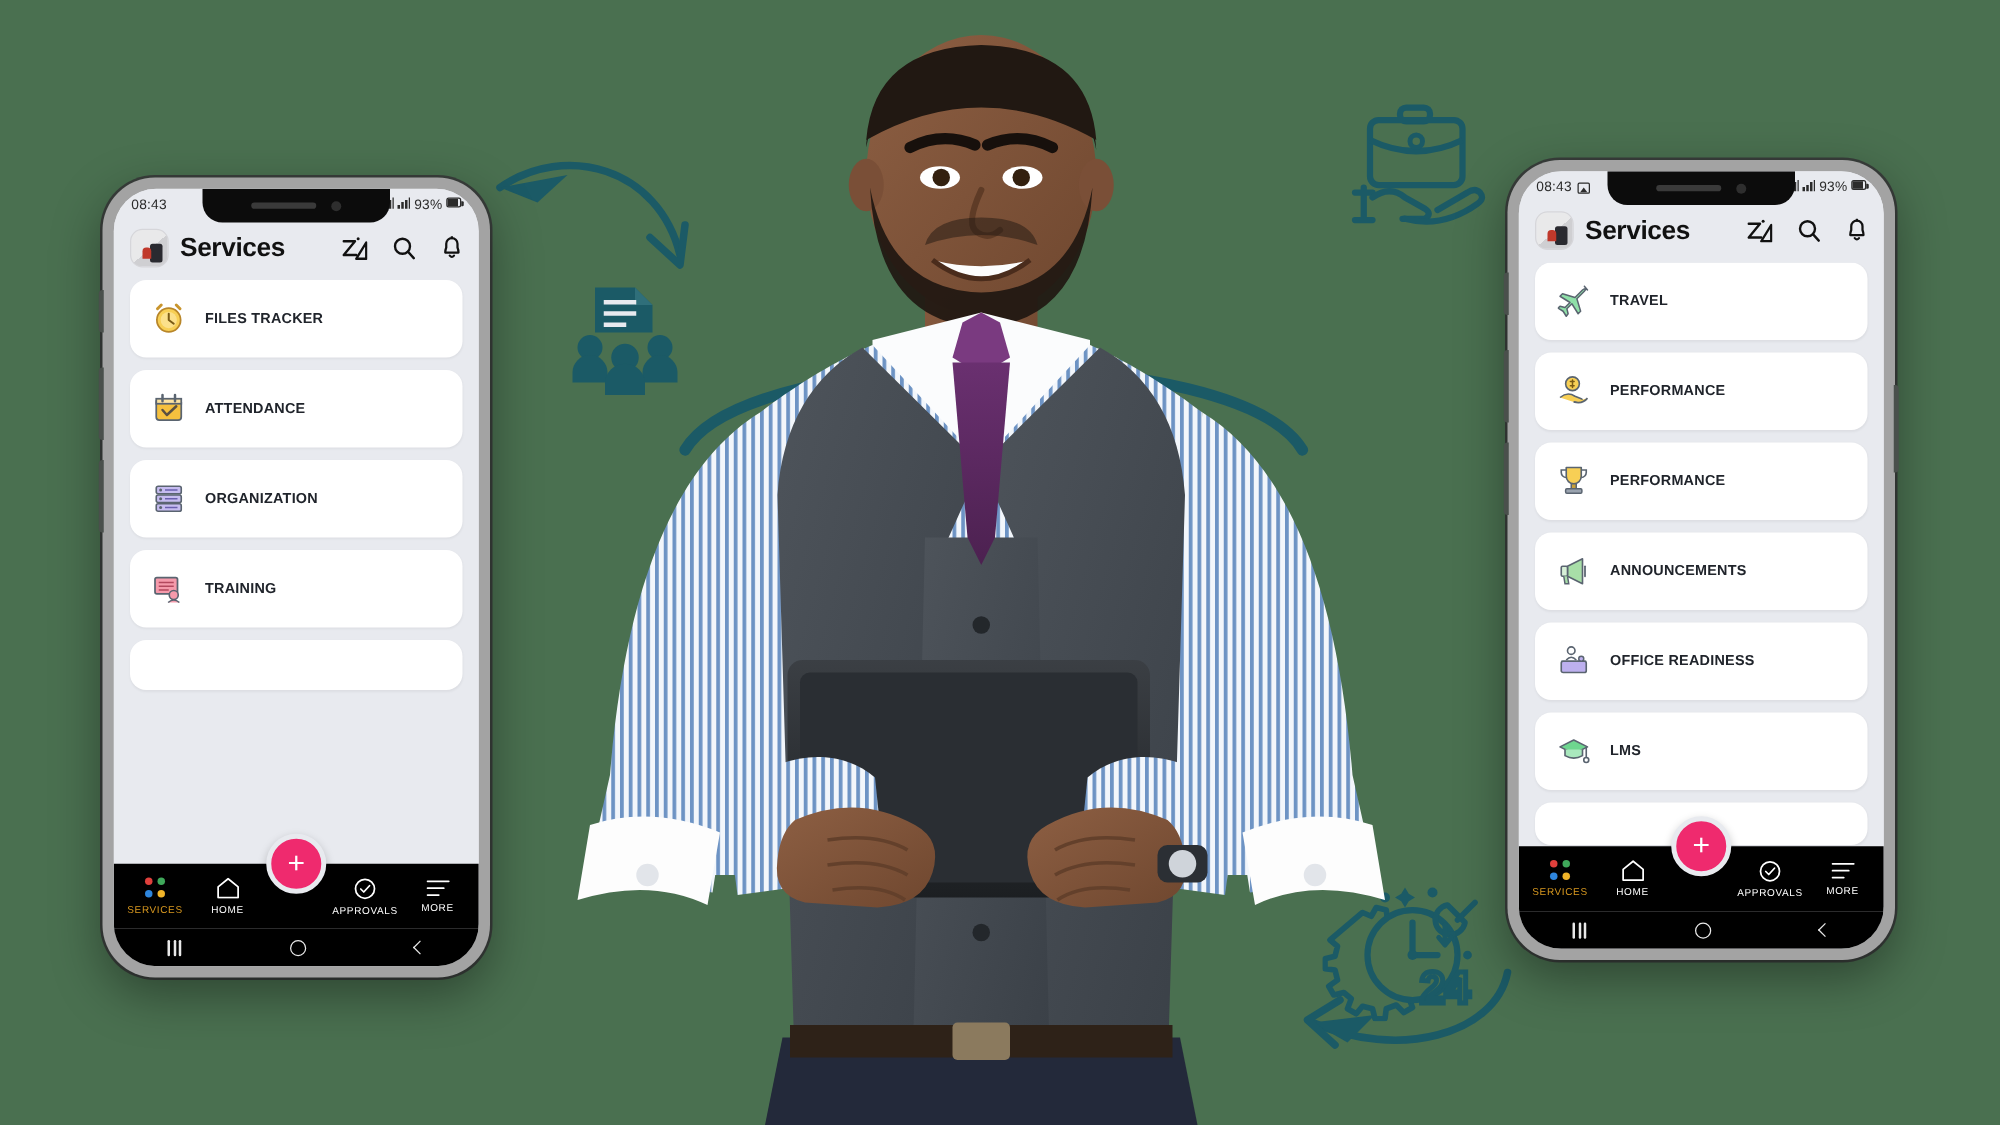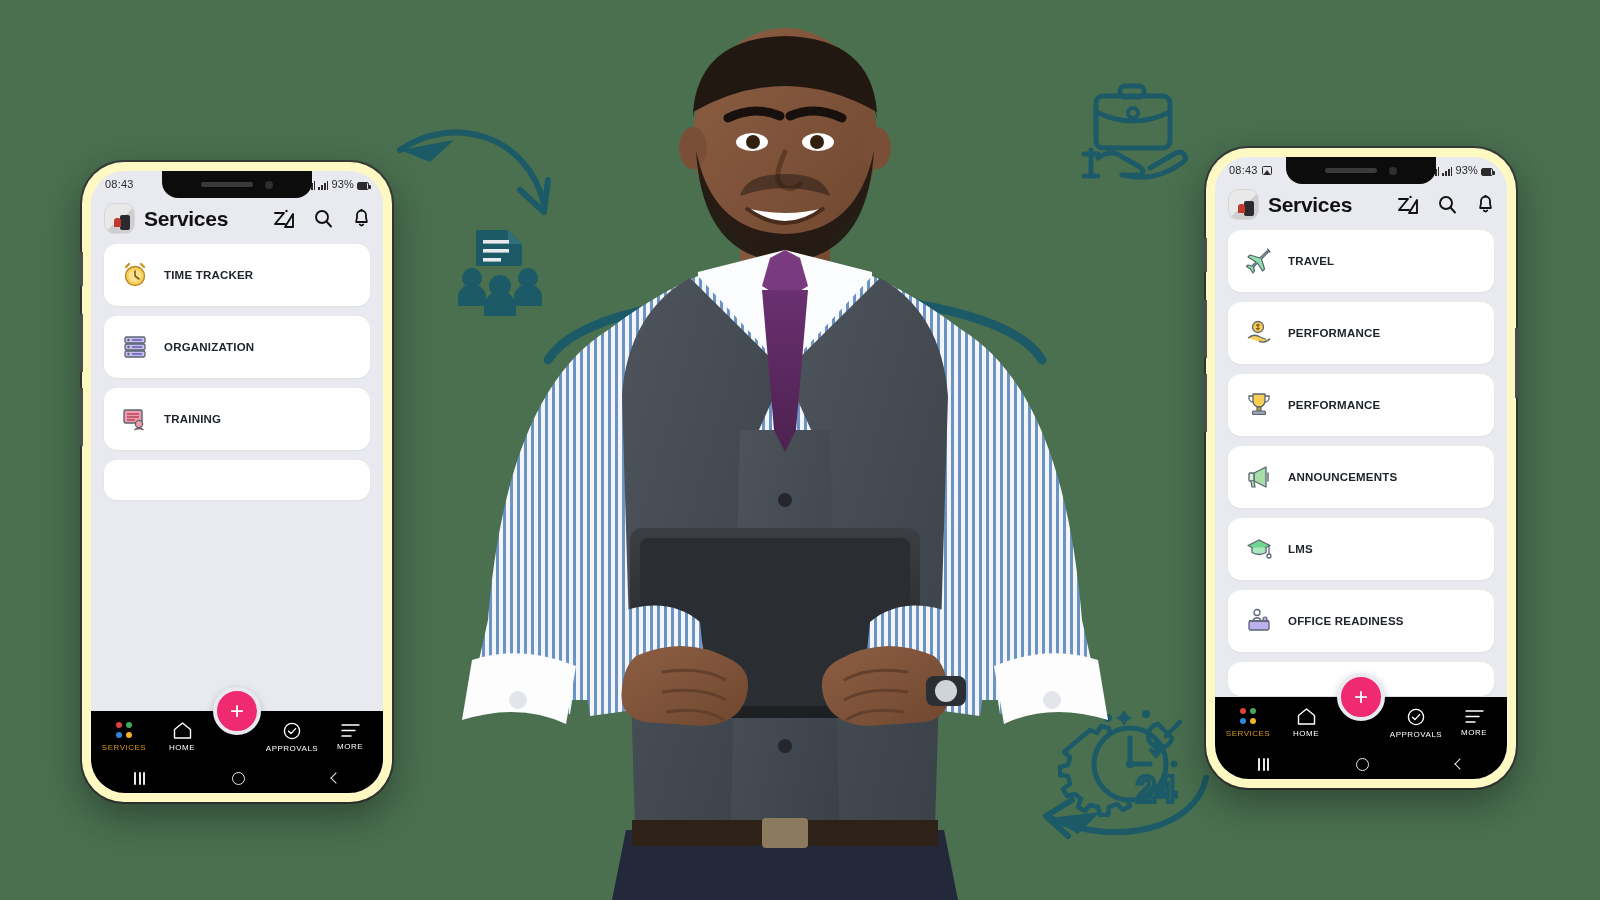--- a/index.html
+++ b/index.html
@@ -14,25 +14,24 @@
   }
 
   
   .deco { position: absolute; pointer-events: none; }
 
   
   .phone {
     position: absolute;
     width: 310px;
     height: 640px;
-    background: #fef9c3;
+    background: #a3a3a3;
     border-radius: 42px;
     padding: 9px;
     box-shadow: 0 14px 40px rgba(0,0,0,.38), 0 0 0 2px #3a3f3c;
-    margin-top: 20px;
   }
   .phone::before { 
     content: "";
     position: absolute;
     left: -3px; top: 90px;
     width: 4px; height: 34px;
     background: #4a504c;
     border-radius: 3px 0 0 3px;
   }
   .phone::after { 
@@ -78,21 +77,21 @@
     align-items: center;
     justify-content: space-between;
     padding: 0 14px;
     font-size: 11px;
     color: #2b2b2b;
     letter-spacing: .2px;
     flex: none;
     z-index: 5;
   }
   .sb-left { display: flex; align-items: center; gap: 4px; }
-  .sb-right { display: flex; align-items: flex-end; gap: 3px; }
+  .sb-right { display: flex; align-items: flex-start; gap: 3px; }
 
   .notch {
     position: absolute;
     top: 0; left: 50%;
     transform: translateX(-50%);
     width: 150px; height: 27px;
     background: #0c0c0c;
     border-radius: 0 0 16px 16px;
     display: flex;
     align-items: center;
@@ -491,23 +490,34 @@
 
       <div class="card">
         <span class="ic">
           <svg width="26" height="26" viewBox="0 0 26 26">
             <path d="M4 5 L7 2 M22 5 L19 2" stroke="#c9952e" stroke-width="2.4" stroke-linecap="round"></path>
             <circle cx="13" cy="14" r="9.5" fill="#f7cf55" stroke="#b8862a" stroke-width="1.4"></circle>
             <circle cx="13" cy="14" r="6.5" fill="#fbe08b"></circle>
             <path d="M13 14 V9 M13 14 l4 3" stroke="#7a5a14" stroke-width="1.6" stroke-linecap="round"></path>
           </svg>
         </span>
-        <span class="lbl">TIME TRACKER</span>
-      </div>
-
+        <span class="lbl">FILES TRACKER</span>
+      </div>
+
+      <div class="card">
+        <span class="ic">
+          <svg width="26" height="26" viewBox="0 0 26 26">
+            <rect x="3" y="5" width="20" height="17" rx="2.5" fill="#f5c03e" stroke="#5a6470" stroke-width="1.4"></rect>
+            <rect x="3" y="5" width="20" height="4" fill="#fbe2a0" stroke="#5a6470" stroke-width="1.4"></rect>
+            <path d="M8 2 v5 M18 2 v5" stroke="#5a6470" stroke-width="2" stroke-linecap="round"></path>
+            <path d="M8 14 l3.5 4 L19 11" stroke="#5a5042" stroke-width="2" fill="none" stroke-linecap="round" stroke-linejoin="round"></path>
+          </svg>
+        </span>
+        <span class="lbl">ATTENDANCE</span>
+      </div>
 
 
       <div class="card">
         <span class="ic">
           <svg width="26" height="26" viewBox="0 0 26 26">
             <rect x="3" y="3" width="20" height="6" rx="1.5" fill="#c6bcf0" stroke="#5a6470" stroke-width="1.3"></rect>
             <rect x="3" y="10" width="20" height="6" rx="1.5" fill="#c6bcf0" stroke="#5a6470" stroke-width="1.3"></rect>
             <rect x="3" y="17" width="20" height="6" rx="1.5" fill="#c6bcf0" stroke="#5a6470" stroke-width="1.3"></rect>
             <circle cx="6.5" cy="6" r="1.2" fill="#5a6470"></circle>
             <circle cx="6.5" cy="13" r="1.2" fill="#5a6470"></circle>
@@ -671,40 +681,40 @@
             <path d="M5 17 l1 6 h3 l-1 -6" fill="#a8dea8" stroke="#5a6470" stroke-width="1.2"></path>
             <path d="M22 9 v8" stroke="#5a6470" stroke-width="1.4" stroke-linecap="round"></path>
           </svg>
         </span>
         <span class="lbl">ANNOUNCEMENTS</span>
       </div>
 
       <div class="card">
         <span class="ic">
           <svg width="26" height="26" viewBox="0 0 26 26">
-            <path d="M13 4 L24 9.5 L13 15 L2 9.5 Z" fill="#6ed68f" stroke="#5a6470" stroke-width="1.3" stroke-linejoin="round"></path>
-            <path d="M6 11.5 v5 q7 4 14 0 v-5" fill="#a9e8bd" stroke="#5a6470" stroke-width="1.3" stroke-linejoin="round"></path>
-            <path d="M23 10 v8" stroke="#5a6470" stroke-width="1.3" stroke-linecap="round"></path>
-            <circle cx="23" cy="20" r="2" fill="none" stroke="#5a6470" stroke-width="1.3"></circle>
-          </svg>
-        </span>
-        <span class="lbl">LMS</span>
-      </div>
-
-      <div class="card">
-        <span class="ic">
-          <svg width="26" height="26" viewBox="0 0 26 26">
             <circle cx="11" cy="4.5" r="3" fill="#fff" stroke="#5a6470" stroke-width="1.3"></circle>
             <path d="M7 12 q4 -4.5 8 0" fill="#fff" stroke="#5a6470" stroke-width="1.3"></path>
             <rect x="3" y="13" width="20" height="9" rx="1.5" fill="#bdb0ee" stroke="#5a6470" stroke-width="1.3"></rect>
             <path d="M3 13 h20" stroke="#5a6470" stroke-width="1.3"></path>
             <circle cx="19" cy="11" r="2" fill="#bdb0ee" stroke="#5a6470" stroke-width="1.2"></circle>
           </svg>
         </span>
         <span class="lbl">OFFICE READINESS</span>
+      </div>
+
+      <div class="card">
+        <span class="ic">
+          <svg width="26" height="26" viewBox="0 0 26 26">
+            <path d="M13 4 L24 9.5 L13 15 L2 9.5 Z" fill="#6ed68f" stroke="#5a6470" stroke-width="1.3" stroke-linejoin="round"></path>
+            <path d="M6 11.5 v5 q7 4 14 0 v-5" fill="#a9e8bd" stroke="#5a6470" stroke-width="1.3" stroke-linejoin="round"></path>
+            <path d="M23 10 v8" stroke="#5a6470" stroke-width="1.3" stroke-linecap="round"></path>
+            <circle cx="23" cy="20" r="2" fill="none" stroke="#5a6470" stroke-width="1.3"></circle>
+          </svg>
+        </span>
+        <span class="lbl">LMS</span>
       </div>
       <div class="card" style="min-height:34px;"></div>
     </div>
 
     <div class="navwrap">
       <div class="fab">+</div>
       <div class="bottomnav">
         <div class="navitem active">
           <span class="dots">
             <i style="background:#e0403c"></i>

